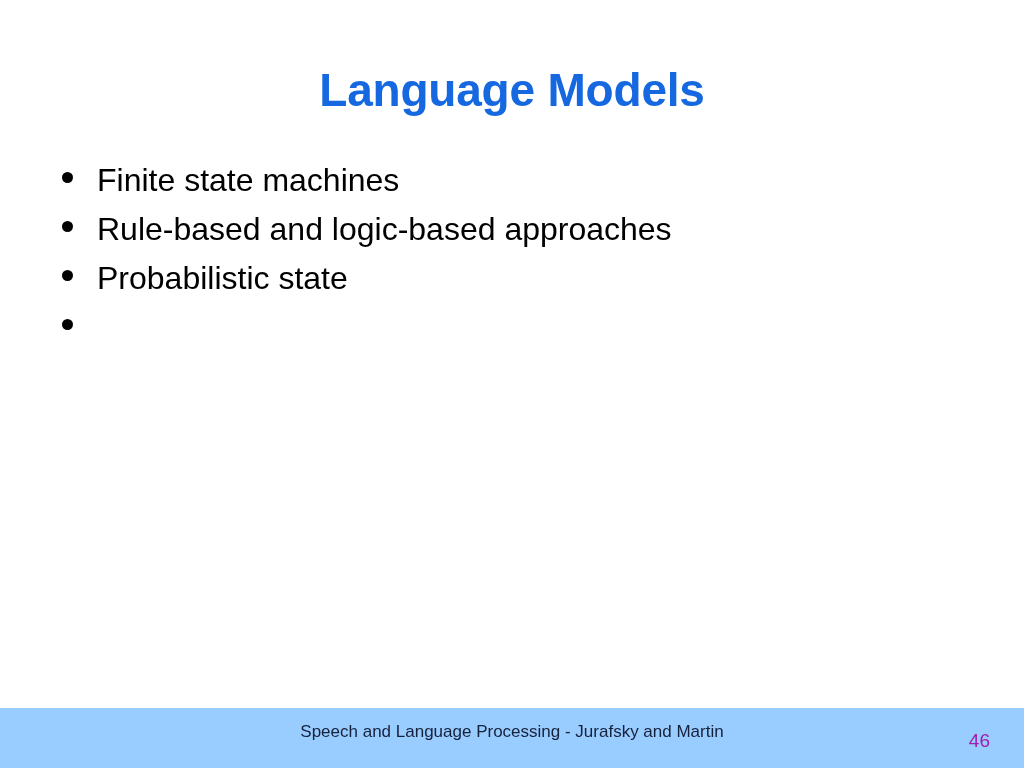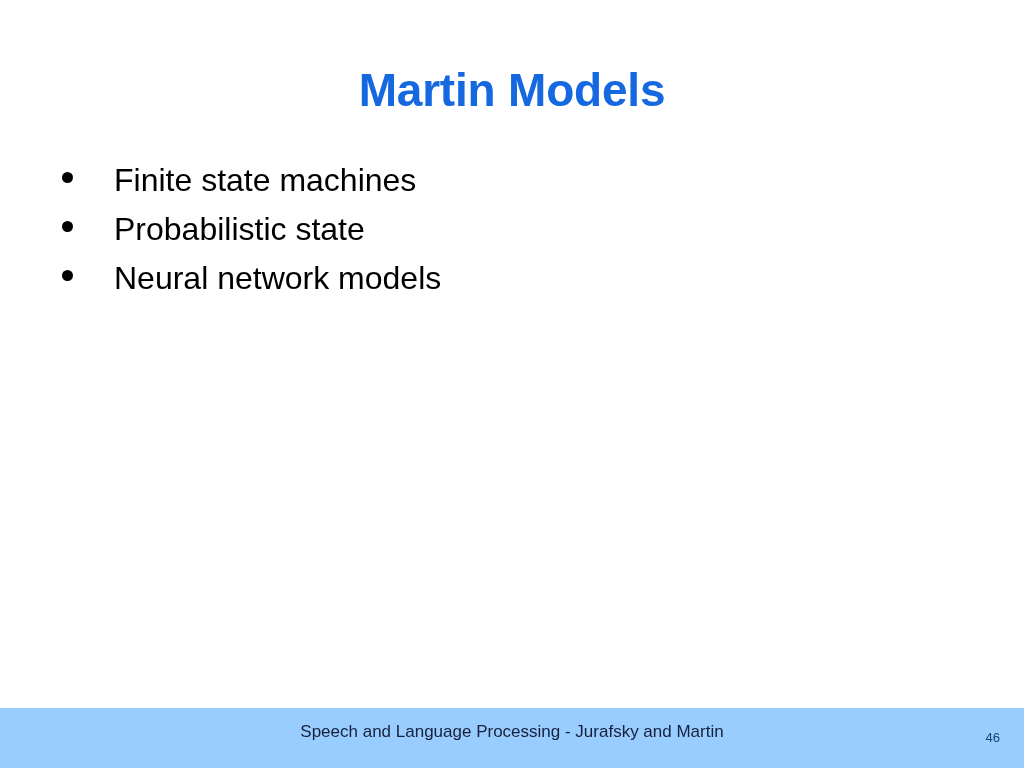--- a/index.html
+++ b/index.html
@@ -56,21 +56,20 @@
     position: absolute;
     left: 10px;
     top: 14px;
     width: 11px;
     height: 11px;
     background: #000000;
     border-radius: 50%;
   }
   .bullet-text {
     display: inline-block;
-    margin-left: 17px;
   }
   .footer-bar {
     position: absolute;
     left: 0;
     top: 708px;
     width: 1024px;
     height: 60px;
     background: #99CCFF;
     text-decoration: underline;
   }
@@ -79,50 +78,53 @@
     left: 0;
     top: 14px;
     width: 1024px;
     text-align: center;
     font-size: 17px;
     color: #16213C;
     white-space: nowrap;
   }
   .slide-number {
     position: absolute;
-    right: 24px;
+    right: 34px;
     top: 22px;
-    font-size: 13px;
-    color: #0c4a6e;
+    font-size: 19px;
+    color: #a21caf;
     text-align: right;
   }
 </style>
 </head>
 <body>
 
 <div class="slide">
 
-  <div class="slide-title">Martin Models</div>
+  <div class="slide-title">Language Models</div>
 
   <ul class="bullet-list">
 
     <li class="bullet-item">
       <span class="bullet-marker"></span>
       <span class="bullet-text">Finite state machines</span>
     </li>
 
+    <li class="bullet-item">
+      <span class="bullet-marker"></span>
+      <span class="bullet-text">Rule-based and logic-based approaches</span>
+    </li>
 
     <li class="bullet-item">
       <span class="bullet-marker"></span>
       <span class="bullet-text">Probabilistic state</span>
     </li>
 
     <li class="bullet-item">
       <span class="bullet-marker"></span>
-      <span class="bullet-text">Neural network models</span>
     </li>
 
   </ul>
 
   <div class="footer-bar">
     <div class="footer-text">Speech and Language Processing - Jurafsky and Martin</div>
     <div class="slide-number">46</div>
   </div>
 
 </div>

